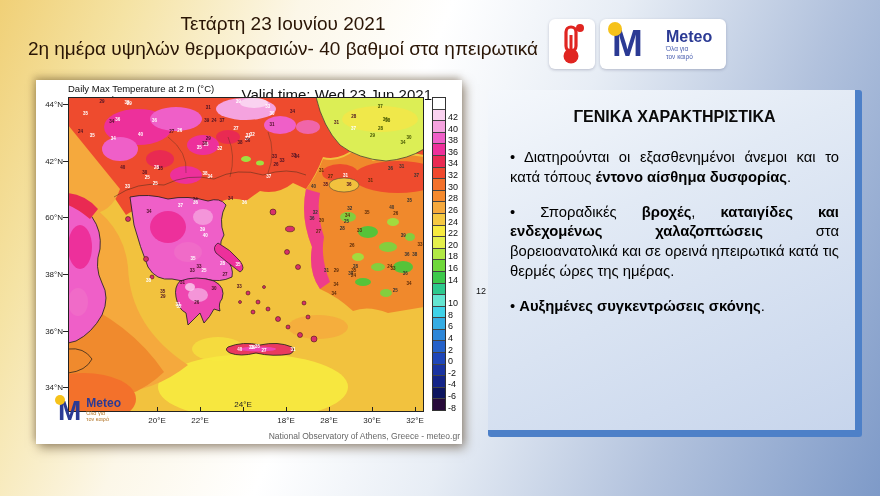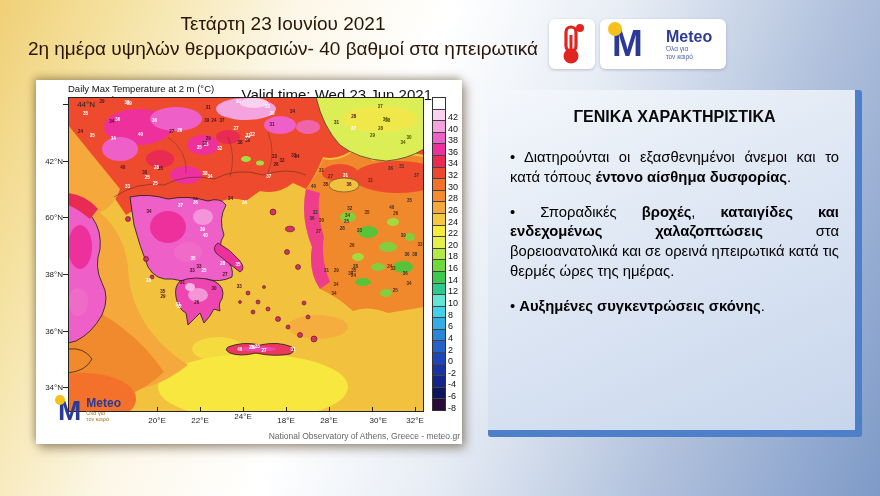--- a/index.html
+++ b/index.html
@@ -324,43 +324,43 @@
             <text x="182.6" y="251.8" fill="#ffffff">39</text>
             <text x="193.4" y="254.8" fill="#ffffff">27</text>
             <text x="169.3" y="253.8" fill="#ffffff">40</text>
           </g>
 
         <rect x="0.5" y="0.5" width="355" height="314" fill="none" stroke="#222" stroke-width="1"></rect>
       </svg>
     </div>
 
     <div id="axes-layer">
-        <div class="lat-label" style="left: 1px; top: 20px; margin-left: 32px;">44°N</div>
+        <div class="lat-label" style="left: 1px; top: 20px;">44°N</div>
         <div class="lat-tick" style="left: 27px; top: 24px;"></div>
         <div class="lat-label" style="left: 1px; top: 77px;">42°N</div>
         <div class="lat-tick" style="left: 27px; top: 81px;"></div>
         <div class="lat-label" style="left: 1px; top: 133px;">60°N</div>
         <div class="lat-tick" style="left: 27px; top: 137px;"></div>
         <div class="lat-label" style="left: 1px; top: 190px;">38°N</div>
         <div class="lat-tick" style="left: 27px; top: 194px;"></div>
         <div class="lat-label" style="left: 1px; top: 247px;">36°N</div>
         <div class="lat-tick" style="left: 27px; top: 251px;"></div>
         <div class="lat-label" style="left: 1px; top: 303px;">34°N</div>
         <div class="lat-tick" style="left: 27px; top: 307px;"></div>
         <div class="lon-label" style="left: 106px; top: 336px;">20°E</div>
         <div class="lon-tick" style="left: 121px; top: 327px;"></div>
         <div class="lon-label" style="left: 149px; top: 336px;">22°E</div>
         <div class="lon-tick" style="left: 164px; top: 327px;"></div>
-        <div class="lon-label" style="left: 192px; top: 332px;">24°E</div>
+        <div class="lon-label" style="left: 192px; top: 320px;">24°E</div>
         <div class="lon-tick" style="left: 207px; top: 327px;"></div>
         <div class="lon-label" style="left: 235px; top: 336px;">18°E</div>
         <div class="lon-tick" style="left: 250px; top: 327px;"></div>
         <div class="lon-label" style="left: 278px; top: 336px;">28°E</div>
         <div class="lon-tick" style="left: 293px; top: 327px;"></div>
-        <div class="lon-label" style="left: 321px; top: 336px; text-align: right;">30°E</div>
+        <div class="lon-label" style="left: 321px; top: 336px;">30°E</div>
         <div class="lon-tick" style="left: 336px; top: 327px;"></div>
         <div class="lon-label" style="left: 364px; top: 336px;">32°E</div>
         <div class="lon-tick" style="left: 379px; top: 327px;"></div>
       </div>
 
     <div class="legend" id="legend-bar">
         <div class="cb-box" style="background: rgb(255, 255, 255);"></div>
         <div class="cb-box" style="background: rgb(250, 210, 240);"></div>
         <div class="cb-box" style="background: rgb(245, 163, 223);"></div>
         <div class="cb-box" style="background: rgb(239, 95, 200);"></div>
@@ -397,21 +397,21 @@
         <div class="cb-label" style="top: 74.0815px;">32</div>
         <div class="cb-label" style="top: 85.7111px;">30</div>
         <div class="cb-label" style="top: 97.3407px;">28</div>
         <div class="cb-label" style="top: 108.97px;">26</div>
         <div class="cb-label" style="top: 120.6px;">24</div>
         <div class="cb-label" style="top: 132.23px;">22</div>
         <div class="cb-label" style="top: 143.859px;">20</div>
         <div class="cb-label" style="top: 155.489px;">18</div>
         <div class="cb-label" style="top: 167.119px;">16</div>
         <div class="cb-label" style="top: 178.748px;">14</div>
-        <div class="cb-label" style="top: 190.378px;">12</div>
+        <div class="cb-label" style="top: 190.378px; margin-left: 28px;">12</div>
         <div class="cb-label" style="top: 202.007px;">10</div>
         <div class="cb-label" style="top: 213.637px;">8</div>
         <div class="cb-label" style="top: 225.267px;">6</div>
         <div class="cb-label" style="top: 236.896px;">4</div>
         <div class="cb-label" style="top: 248.526px;">2</div>
         <div class="cb-label" style="top: 260.156px;">0</div>
         <div class="cb-label" style="top: 271.785px;">-2</div>
         <div class="cb-label" style="top: 283.415px;">-4</div>
         <div class="cb-label" style="top: 295.044px;">-6</div>
         <div class="cb-label" style="top: 306.674px;">-8</div>

